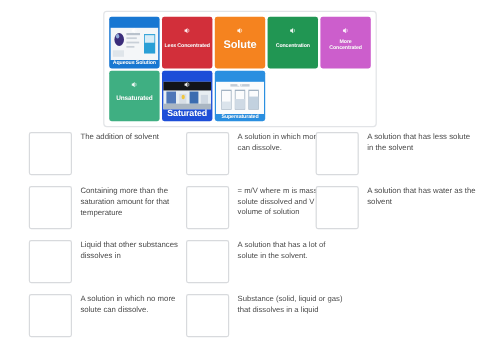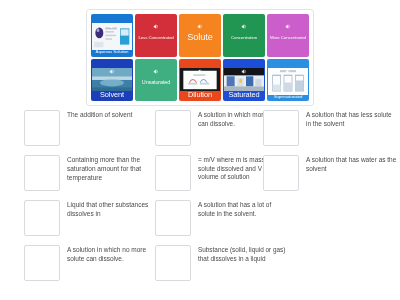--- a/index.html
+++ b/index.html
@@ -59,21 +59,21 @@
     width: 100%;
     flex: 1 1 auto;
     min-height: 0;
     margin-top: 8px;
     display: block;
   }
   .tile .label {
     width: 100%;
     text-align: center;
     color: #ffffff;
-    font-weight: normal;
+    font-weight: bold;
     line-height: 1.02;
     letter-spacing: -0.1px;
     word-wrap: break-word;
     padding: 0 1px;
     box-sizing: border-box;
     text-shadow: 0 0 1px rgba(0,0,0,0.12);
   }
   .lbl-xs { font-size: 4.4px; }
   .lbl-sm { font-size: 5.4px; }
   .lbl-md { font-size: 7.4px; }
@@ -187,69 +187,31 @@
     <div class="tile no-thumb" style="background:#cc5ecc">
       <span class="speaker">
         <svg viewBox="0 0 16 16" width="7" height="7">
             <path d="M3 6h2.2L8.5 3v10L5.2 10H3z" fill="#ffffff"></path>
             <path d="M10.4 5.2c1.2.9 1.2 4.7 0 5.6" stroke="#ffffff" stroke-width="1.3" fill="none" stroke-linecap="round"></path>
           </svg>
       </span>
       <span class="label lbl-xs">More Concentrated</span>
     </div>
 
-    <div class="tile has-thumb" style="background:#1b3fb8">
-      <span class="speaker">
-        <svg viewBox="0 0 16 16" width="7" height="7">
-            <path d="M3 6h2.2L8.5 3v10L5.2 10H3z" fill="#ffffff"></path>
-            <path d="M10.4 5.2c1.2.9 1.2 4.7 0 5.6" stroke="#ffffff" stroke-width="1.3" fill="none" stroke-linecap="round"></path>
-          </svg>
-      </span>
-      <span class="thumb">
-        <svg viewBox="0 0 60 26" preserveAspectRatio="none" width="100%" height="100%">
-          <rect x="0" y="0" width="60" height="26" fill="#3d7fa8"></rect>
-          <rect x="0" y="0" width="60" height="9" fill="#6fa9c4"></rect>
-          <rect x="0" y="9" width="60" height="4" fill="#b9d7e4"></rect>
-          <ellipse cx="30" cy="16" rx="18" ry="4" fill="#8fc0d6" opacity="0.7"></ellipse>
-          <rect x="0" y="21" width="60" height="5" fill="#2f6e94"></rect>
-        </svg>
-      </span>
-      <span class="label lbl-md">Solvent</span>
-    </div>
 
     <div class="tile no-thumb" style="background:#3faf82">
       <span class="speaker">
         <svg viewBox="0 0 16 16" width="7" height="7">
             <path d="M3 6h2.2L8.5 3v10L5.2 10H3z" fill="#ffffff"></path>
             <path d="M10.4 5.2c1.2.9 1.2 4.7 0 5.6" stroke="#ffffff" stroke-width="1.3" fill="none" stroke-linecap="round"></path>
           </svg>
       </span>
       <span class="label lbl-sm">Unsaturated</span>
     </div>
 
-    <div class="tile has-thumb" style="background:#e8481c">
-      <span class="speaker">
-        <svg viewBox="0 0 16 16" width="7" height="7">
-            <path d="M3 6h2.2L8.5 3v10L5.2 10H3z" fill="#ffffff"></path>
-            <path d="M10.4 5.2c1.2.9 1.2 4.7 0 5.6" stroke="#ffffff" stroke-width="1.3" fill="none" stroke-linecap="round"></path>
-          </svg>
-      </span>
-      <span class="thumb">
-        <svg viewBox="0 0 60 26" preserveAspectRatio="none" width="100%" height="100%">
-          <rect x="0" y="0" width="60" height="26" fill="#17181a"></rect>
-          <rect x="5" y="3" width="50" height="20" fill="#fdfdfb"></rect>
-          <path d="M14 16 q5 -7 11 0" stroke="#d86a6a" stroke-width="1.2" fill="none"></path>
-          <path d="M30 16 q5 -7 11 0" stroke="#7b9fd4" stroke-width="1.2" fill="none"></path>
-          <rect x="12" y="16" width="14" height="2" fill="#c8d2dd"></rect>
-          <rect x="30" y="16" width="14" height="2" fill="#c8d2dd"></rect>
-          <rect x="20" y="7" width="18" height="1.3" fill="#b8c0c8"></rect>
-        </svg>
-      </span>
-      <span class="label lbl-md">Dilution</span>
-    </div>
 
     <div class="tile has-thumb" style="background:#1d4ed8">
       <span class="speaker">
         <svg viewBox="0 0 16 16" width="7" height="7">
             <path d="M3 6h2.2L8.5 3v10L5.2 10H3z" fill="#ffffff"></path>
             <path d="M10.4 5.2c1.2.9 1.2 4.7 0 5.6" stroke="#ffffff" stroke-width="1.3" fill="none" stroke-linecap="round"></path>
           </svg>
       </span>
       <span class="thumb">
         <svg viewBox="0 0 60 26" preserveAspectRatio="none" width="100%" height="100%">

